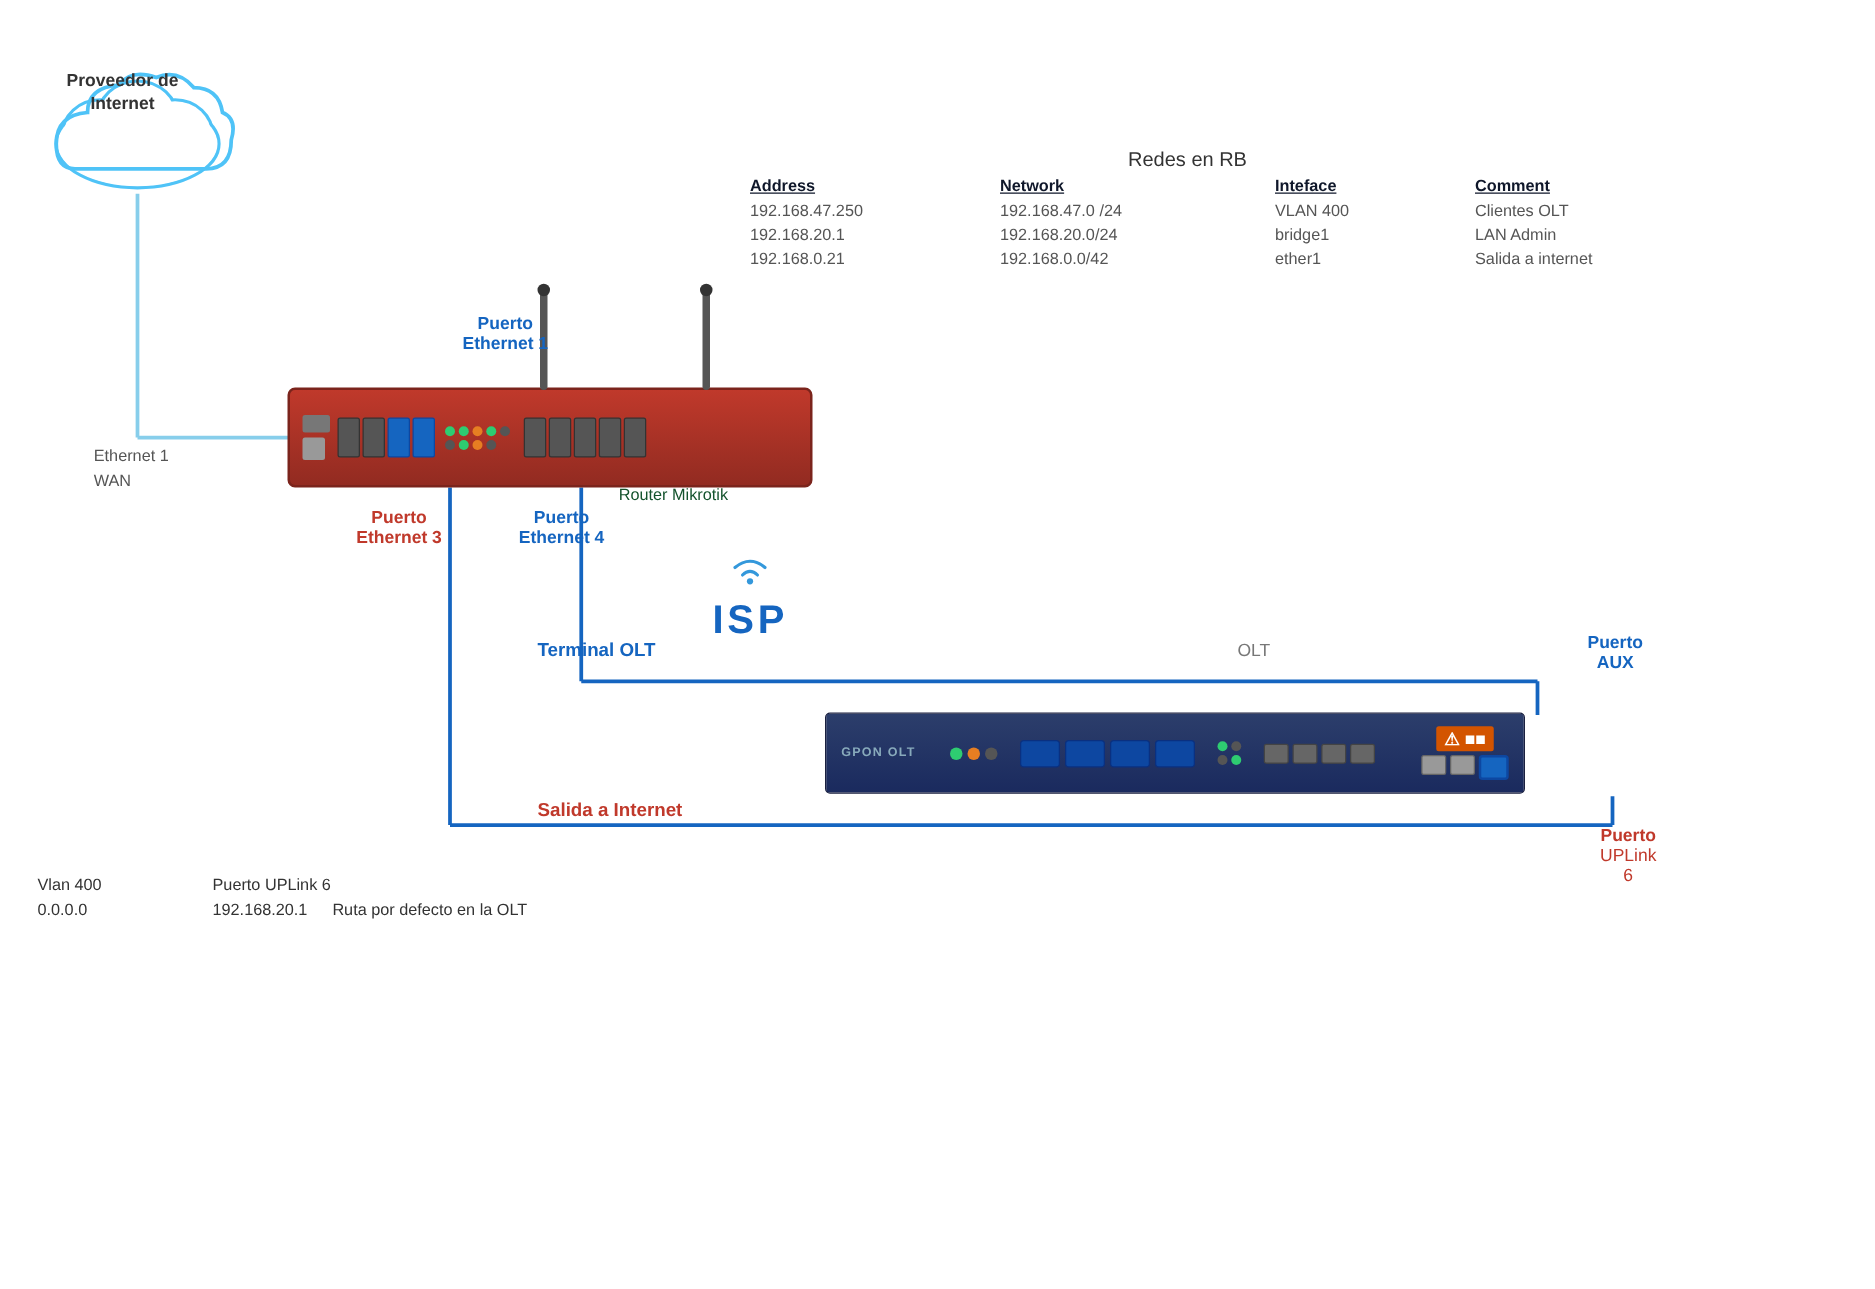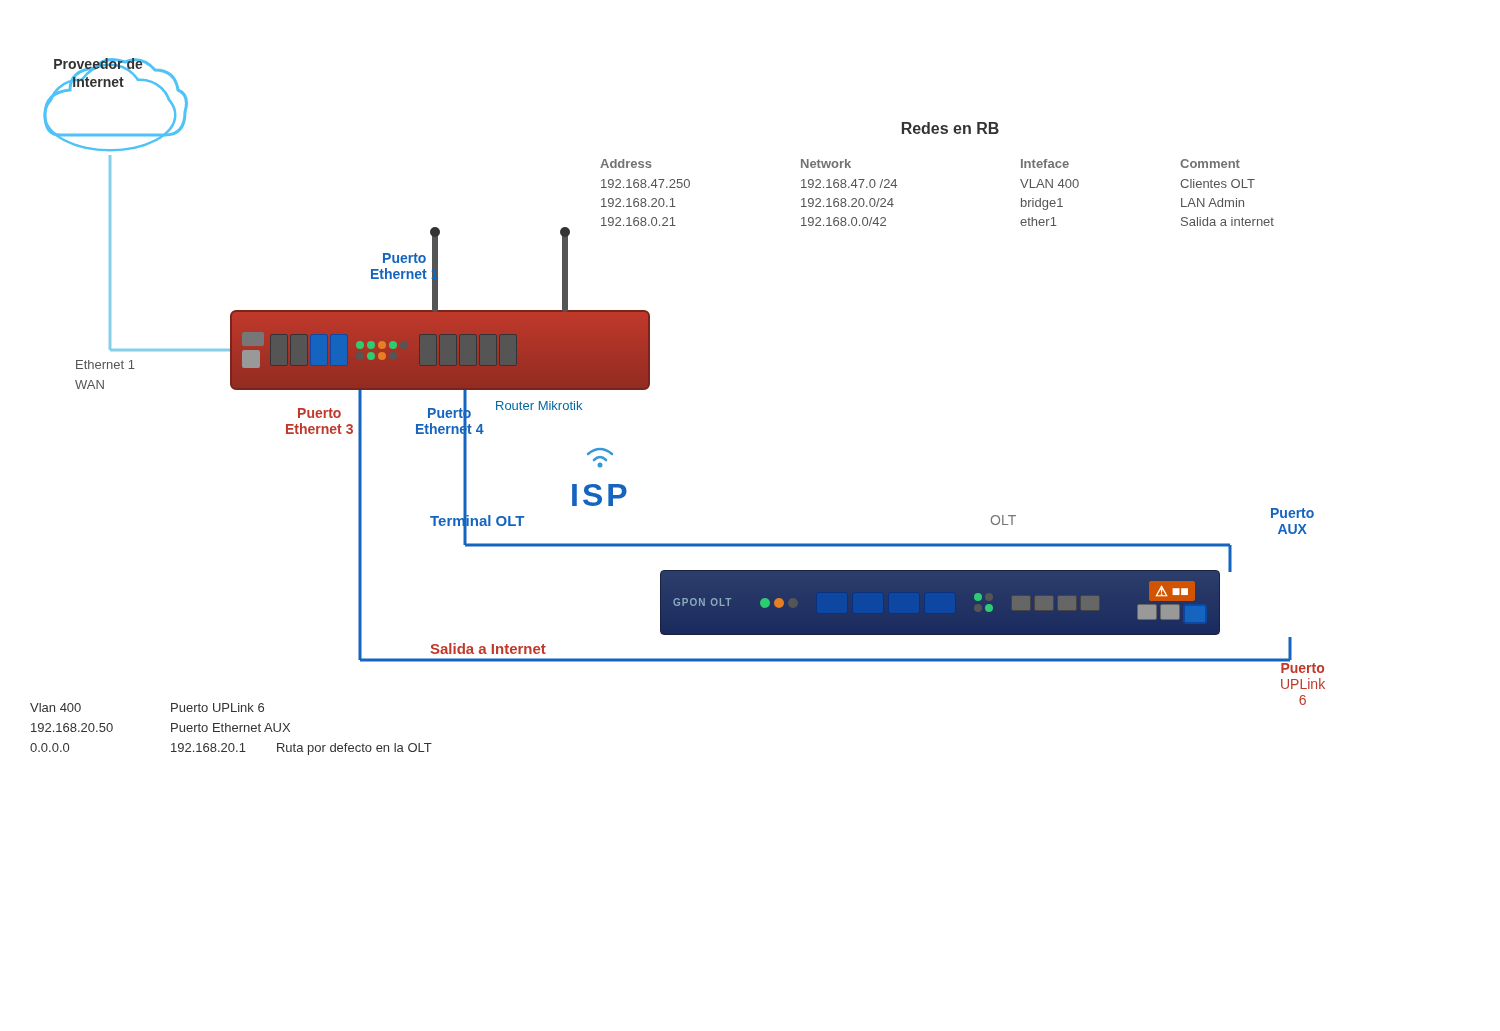--- a/index.html
+++ b/index.html
@@ -110,35 +110,35 @@
 
     
     .table-section {
       position: absolute;
       top: 120px;
       left: 600px;
       width: 700px;
     }
     .table-title {
       font-size: 16px;
-      font-weight: bold;
-      color: #333;
-      margin-bottom: 15px;
+      font-weight: normal;
+      color: #333;
       text-align: center;
     }
     .data-table {
       display: grid;
       grid-template-columns: 200px 220px 160px 200px;
       gap: 0;
     }
     .dt-header {
       font-size: 13px;
       font-weight: bold;
-      color: #737373;
+      color: #0f172a;
       padding: 3px 0;
+      text-decoration: underline;
     }
     .dt-cell {
       font-size: 13px;
       color: #555;
       padding: 2px 0;
     }
 
     
     .bottom-left {
       position: absolute;
@@ -336,21 +336,21 @@
 
     <div style="display:flex;gap:2px;align-items:center;">
       <div style="width:18px;height:32px;background:#555;border-radius:2px;border:1px solid #333;"></div>
       <div style="width:18px;height:32px;background:#555;border-radius:2px;border:1px solid #333;"></div>
       <div style="width:18px;height:32px;background:#555;border-radius:2px;border:1px solid #333;"></div>
       <div style="width:18px;height:32px;background:#555;border-radius:2px;border:1px solid #333;"></div>
       <div style="width:18px;height:32px;background:#555;border-radius:2px;border:1px solid #333;"></div>
     </div>
   </div>
 
-  <div style="position:absolute;top:398px;left:495px;font-size:13px;color:#0369a1;">Router Mikrotik</div>
+  <div style="position:absolute;top:388px;left:495px;font-size:13px;color:#14532d;">Router Mikrotik</div>
 
   <div class="port-eth1">
     <div style="color:#1565C0;font-weight:bold;">Puerto</div>
     <div style="color:#1565C0;font-weight:bold;">Ethernet 1</div>
   </div>
 
   <div class="port-eth3">
     <div style="color:#c0392b;font-weight:bold;">Puerto</div>
     <div style="color:#c0392b;font-weight:bold;">Ethernet 3</div>
   </div>
@@ -456,26 +456,22 @@
       <div class="dt-cell">Salida a internet</div>
     </div>
   </div>
 
   <div class="bottom-left">
     <div class="info-row">
       <span class="info-key">Vlan 400</span>
       <span class="info-val">Puerto UPLink 6</span>
     </div>
     <div class="info-row">
-      <span class="info-key">192.168.20.50</span>
-      <span class="info-val">Puerto Ethernet AUX</span>
-    </div>
-    <div class="info-row">
       <span class="info-key">0.0.0.0</span>
       <span class="info-val">192.168.20.1</span>
-      <span class="info-val" style="margin-left:10px;">Ruta  por defecto en la OLT</span>
+      <span class="info-val" style="">Ruta  por defecto en la OLT</span>
     </div>
 
     <div style="margin-top: 35px;">
     </div>
   </div>
 
 </div>
 
 </body></html>

